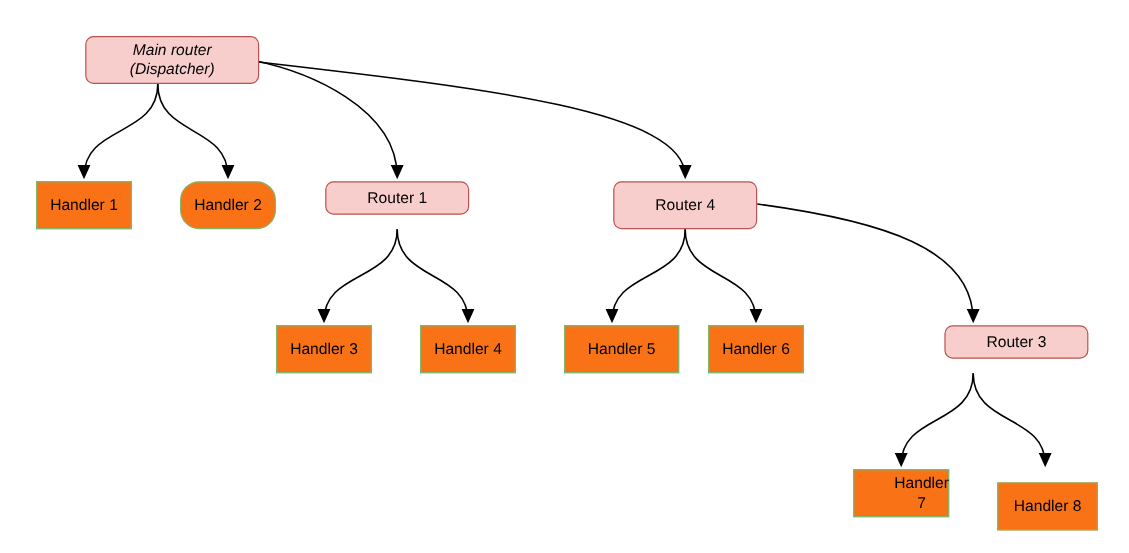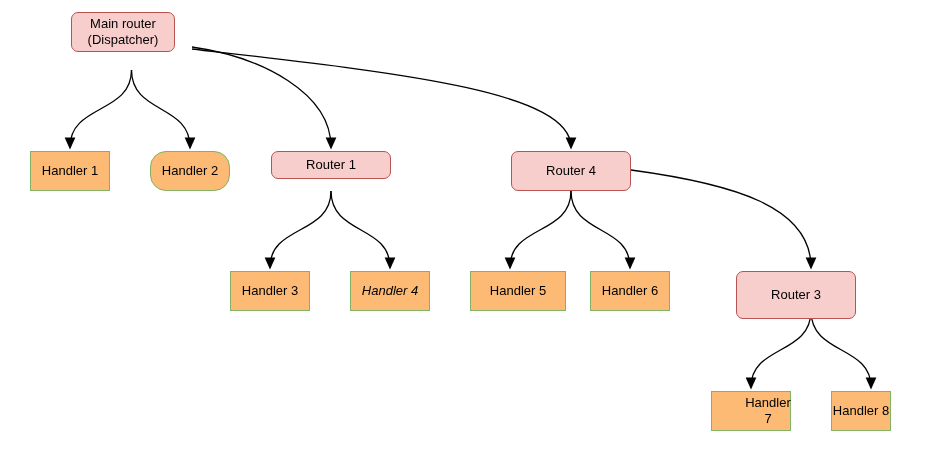--- a/index.html
+++ b/index.html
@@ -27,36 +27,36 @@
     line-height: 1.25;
     color: #000000;
     white-space: pre-line;
   }
   .node.router {
     background: #f8cecc;
     border: 1px solid #b85450;
     border-radius: 7px;
   }
   .node.handler {
-    background: #fdba74;
+    background: #f97316;
     border: 1px solid #82b366;
   }
   
-  #n-main   { left: 71px;  top: 12px;  width: 104px; height: 40px; }
+  #n-main   { left: 71px;  top: 30px;  width: 145px; height: 40px; font-style: italic; }
   #n-h1     { left: 30px;  top: 151px; width: 80px;  height: 40px; }
   #n-h2     { left: 150px; top: 151px; width: 80px;  height: 40px; border-radius: 16px; }
   #n-r1     { left: 271px; top: 151px; width: 120px; height: 28px; }
   #n-r2     { left: 511px; top: 151px; width: 120px; height: 40px; }
   #n-h3     { left: 230px; top: 271px; width: 80px;  height: 40px; }
-  #n-h4     { left: 350px; top: 271px; width: 80px;  height: 40px; font-style: italic; }
+  #n-h4     { left: 350px; top: 271px; width: 80px;  height: 40px; }
   #n-h5     { left: 470px; top: 271px; width: 96px;  height: 40px; }
   #n-h6     { left: 590px; top: 271px; width: 80px;  height: 40px; }
-  #n-r3     { left: 736px; top: 271px; width: 120px; height: 48px; text-align: center; }
+  #n-r3     { left: 787px; top: 271px; width: 120px; height: 28px; text-align: center; }
   #n-h7     { left: 711px; top: 391px; width: 80px;  height: 40px; padding-left: 34px; }
-  #n-h8     { left: 831px; top: 391px; width: 60px;  height: 40px; }
+  #n-h8     { left: 831px; top: 402px; width: 84px;  height: 40px; }
   .edge { fill: none; stroke: #000000; stroke-width: 1.3px; }
 </style>
 </head>
 <body>
 
 <div class="canvas">
 
   <svg class="edge-layer" viewBox="0 0 941 461">
     <defs>
       <marker id="arrow" viewBox="0 0 12 12" refX="9" refY="6" markerWidth="11" markerHeight="11" orient="auto-start-reverse">

